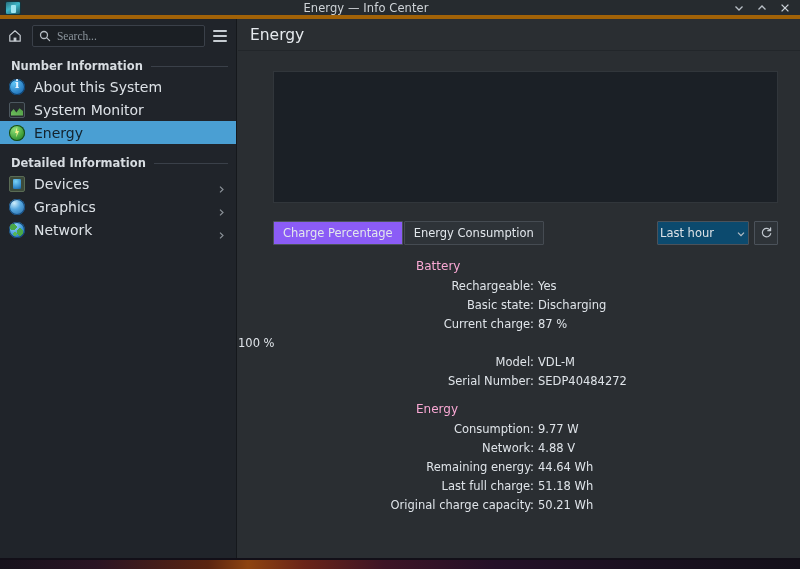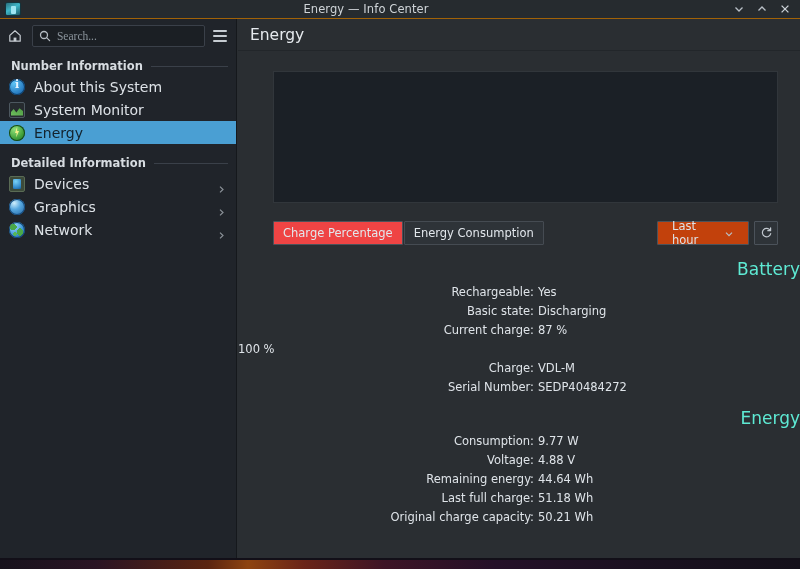--- a/index.html
+++ b/index.html
@@ -14,21 +14,21 @@
     width: 800px; height: 569px;
     background: #2a2e32;
   }
 
   
   .titlebar {
     position: absolute; left: 0; top: 0;
     width: 800px; height: 19px;
     background: #262b2f;
     display: flex; align-items: center;
-    border-bottom: 1px solid #a16207;
+    border-bottom: 4px solid #a16207;
   }
   .tb-appicon {
     width: 16px; height: 14px;
     margin-left: 5px;
     border-radius: 2px;
     background: linear-gradient(150deg, #2a6f7d 0%, #3fb7c8 45%, #1d5a66 100%);
     border: 1px solid #14343c;
     position: relative;
     flex: 0 0 auto;
   }
@@ -247,66 +247,65 @@
   }
 
   .toolbar-row {
     display: flex; align-items: center;
     margin: 18px 22px 0 35px;
     height: 24px;
   }
   .tab-btn {
     height: 24px;
     padding: 0 9px;
-    background: #ef4444;
+    background: #8b5cf6;
     border: 1px solid #4b525a;
     color: #e2e7ec;
     font-size: 11.5px;
     font-family: inherit;
     cursor: default;
     border-radius: 1px;
   }
   .tab-btn.secondary {
     background: #2e3338;
     border-color: #454b52;
   }
   .tab-gap { width: 1px; }
   .spacer { flex: 1 1 auto; }
   .combo {
     width: 92px; height: 24px;
-    background: #c2410c;
+    background: #0c4a6e;
     border: 1px solid #4b525a;
     border-radius: 1px;
     display: flex; align-items: center;
-    padding: 0 14px;
+    padding: 0 2px;
     cursor: default;
   }
   .combo-label {
     flex: 1 1 auto;
     font-size: 11.5px;
     color: #dde2e7;
   }
   .refresh-btn {
     margin-left: 5px;
     width: 24px; height: 24px;
     background: #2e3338;
     border: 1px solid #4b525a;
     border-radius: 1px;
     display: flex; align-items: center; justify-content: center;
     cursor: default;
   }
 
   
   .info-group { margin-top: 14px; }
   .group-title {
-    font-size: 17px;
-    color: #5eead4;
+    font-size: 12px;
+    color: #f9a8d4;
     margin-left: 178px;
     margin-bottom: 4px;
-    text-align: right;
   }
   .info-row {
     display: flex;
     line-height: 19px;
     font-size: 11.5px;
   }
   .info-label {
     width: 300px;
     text-align: right;
     color: #dfe4e9;
@@ -483,40 +482,40 @@
         <span class="info-value">Discharging</span>
       </div>
       <div class="info-row">
         <span class="info-label">Current charge:</span>
         <span class="info-value">87 %</span>
       </div>
       <div class="info-row">
         <span class="info-value">100 %</span>
       </div>
       <div class="info-row">
-        <span class="info-label">Charge:</span>
+        <span class="info-label">Model:</span>
         <span class="info-value">VDL-M</span>
       </div>
       <div class="info-row">
         <span class="info-label">Serial Number:</span>
         <span class="info-value">SEDP40484272</span>
       </div>
     </div>
 
     <div class="group-gap"></div>
 
     <div class="info-group" style="margin-top:0;">
       <div class="group-title">Energy</div>
 
       <div class="info-row">
         <span class="info-label">Consumption:</span>
         <span class="info-value">9.77 W</span>
       </div>
       <div class="info-row">
-        <span class="info-label">Voltage:</span>
+        <span class="info-label">Network:</span>
         <span class="info-value">4.88 V</span>
       </div>
       <div class="info-row">
         <span class="info-label">Remaining energy:</span>
         <span class="info-value">44.64 Wh</span>
       </div>
       <div class="info-row">
         <span class="info-label">Last full charge:</span>
         <span class="info-value">51.18 Wh</span>
       </div>

